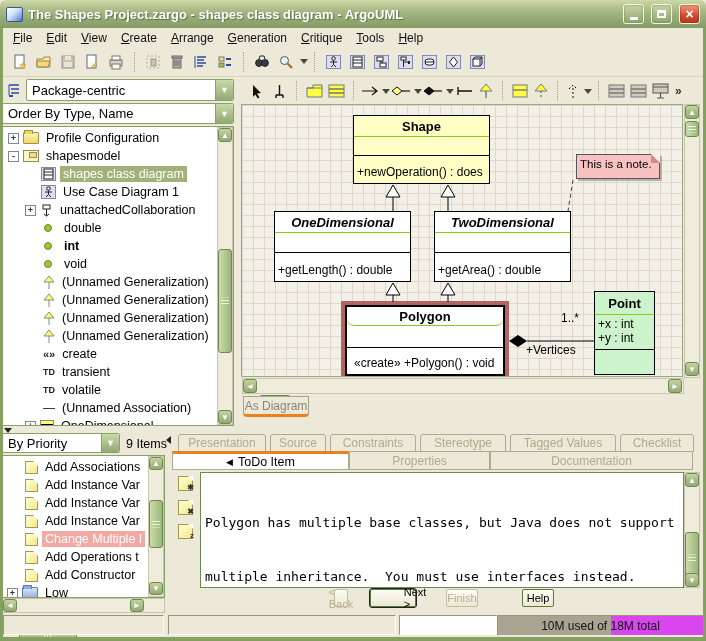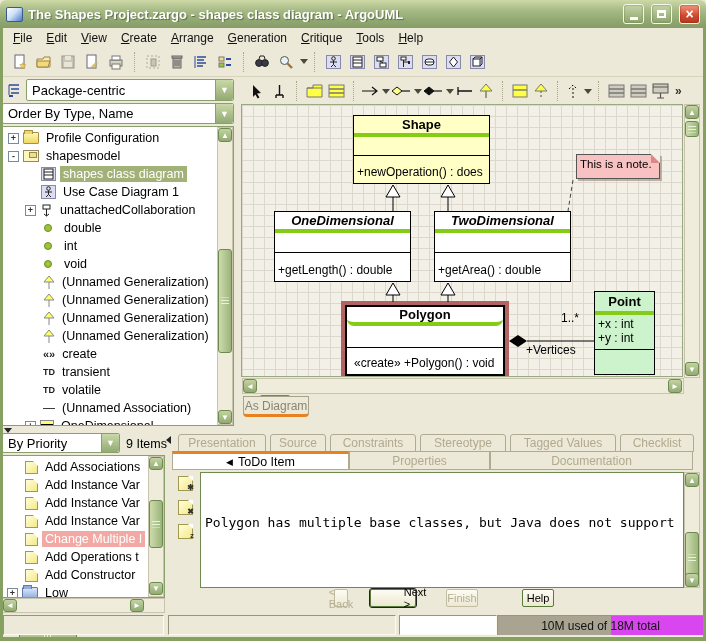--- a/index.html
+++ b/index.html
@@ -60,21 +60,21 @@
   .sb-thumb.h{background:linear-gradient(180deg,#cbdcab,#9cb37c);}
   .sb-thumb::after{content:"";position:absolute;left:50%;top:50%;transform:translate(-50%,-50%);width:8px;height:7px;
     background:repeating-linear-gradient(180deg,#e8f2d4 0 1px,transparent 1px 3px);}
   .sb-thumb.h::after{width:8px;height:8px;background:repeating-linear-gradient(90deg,#e8f2d4 0 1px,transparent 1px 3px);}
   
   .dtoolbar{left:240px;top:78px;width:466px;height:26px;display:flex;align-items:center;padding-left:6px;background:#ece9d8;}
   .canvas{left:241px;top:104px;width:442px;height:273px;border:1px solid #9aa884;background-color:#f3f0e8;
     background-image:linear-gradient(to right,#ded8cc 1px,transparent 1px),linear-gradient(to bottom,#ded8cc 1px,transparent 1px);
     background-size:11px 11px;overflow:hidden;}
   .ucls{position:absolute;border:1px solid #000;background:#fff;}
-  .ucls .nm{font-weight:bold;font-size:13px;border-bottom:4px solid #84cc16;display:flex;align-items:center;justify-content:center;}
+  .ucls .nm{font-weight:bold;font-size:13px;border-bottom:1px solid #84cc16;display:flex;align-items:center;justify-content:center;}
   .ucls .at{border-bottom:1px solid #000;font-size:12px;padding:1px 3px;}
   .ucls .op{font-size:12px;padding:0 3px;display:flex;align-items:flex-end;padding-bottom:4px;}
   .note{background:#f8c2c2;border:1px solid #555;box-shadow:2px 2px 0 rgba(140,130,110,.55);font-size:11.5px;padding:3px 3px;}
   .note .fold{position:absolute;top:-1px;right:-1px;width:0;height:0;border-top:9px solid #f3f0e8;border-left:9px solid #d88;}
   .dlabel{position:absolute;font-size:12px;}
   .tab-asdiag{left:243px;top:396px;width:66px;height:21px;background:#ece9d8;border:1px solid #a8a28a;border-bottom:3px solid #e8821e;border-radius:0 0 4px 4px;color:#8a8474;display:flex;align-items:center;justify-content:center;font-size:12px;}
   
   
   .dtab{height:18px;border:1px solid #b0aa92;border-radius:3px 3px 0 0;background:#ece9d8;color:#b2a98e;display:flex;align-items:center;justify-content:center;font-size:12px;}
   .dtab.r2{border-radius:0;height:19px;}
@@ -323,21 +323,21 @@
     <div class="trow" style="top:92px;left:38px;">
         <span class="ic">
           <span class="i-dt"></span>
         </span>
         <span class="lab" style="margin-left:5px;">double</span>
       </div>
     <div class="trow" style="top:110px;left:38px;">
         <span class="ic">
           <span class="i-dt"></span>
         </span>
-        <span class="lab" style="margin-left:5px;">int</span>
+        <span class="lab" style="margin-left:5px;font-weight:bold;">int</span>
       </div>
     <div class="trow" style="top:128px;left:38px;">
         <span class="ic">
           <span class="i-dt"></span>
         </span>
         <span class="lab" style="margin-left:5px;">void</span>
       </div>
     <div class="trow" style="top:146px;left:40px;">
         <span class="ic">
           <svg width="12" height="15">
@@ -665,20 +665,21 @@
       </span>
     <span class="i-note" style="width:15px;height:15px;">
         <span class="ovl">✖</span>
       </span>
     <span class="i-note" style="width:15px;height:15px;">
         <span class="ovl">z</span>
       </span>
   </div>
   <div class="abs textarea" style="left:200px;top:472px;width:484px;height:116px;">
     <div class="tline">Polygon has multiple base classes, but Java does not support</div>
+    <div class="tline">multiple inheritance.  You must use interfaces instead.</div>
     
     
     
     
   </div>
   <div class="abs sb-track" style="left:684px;top:472px;width:16px;height:116px;"></div>
   <div class="abs sb-btn" style="left:685px;top:473px;width:14px;height:14px;">▲</div>
   <div class="abs sb-thumb" style="left:685px;top:489px;width:14px;height:52px;"></div>
   <div class="abs sb-btn" style="left:685px;top:573px;width:14px;height:14px;">▼</div>
 

